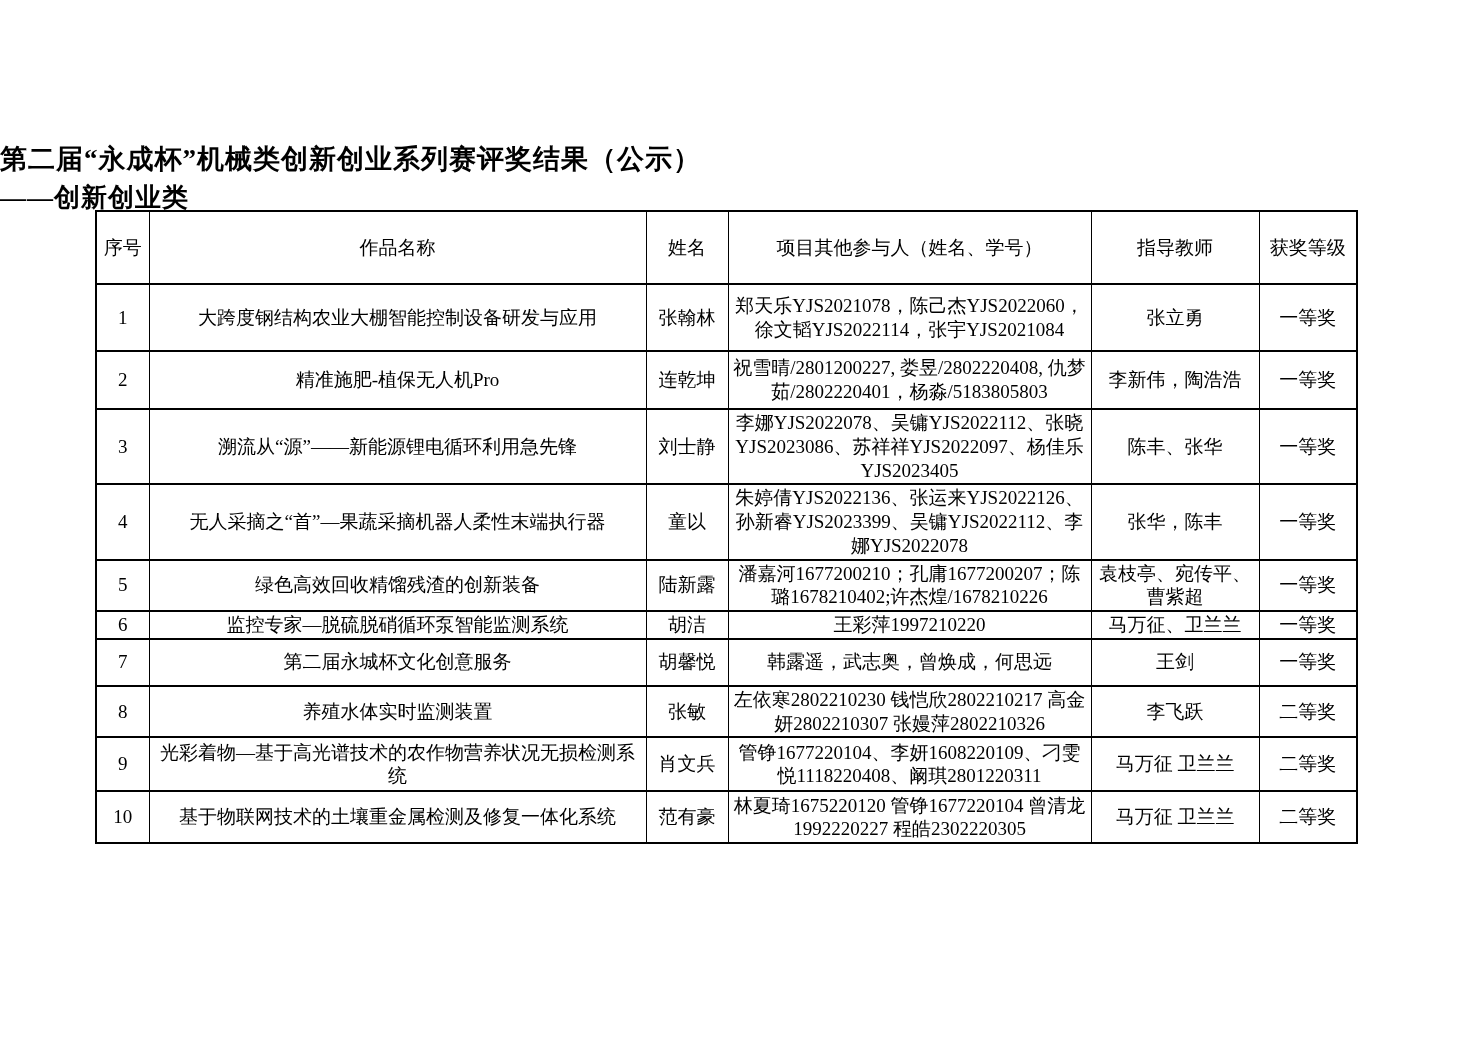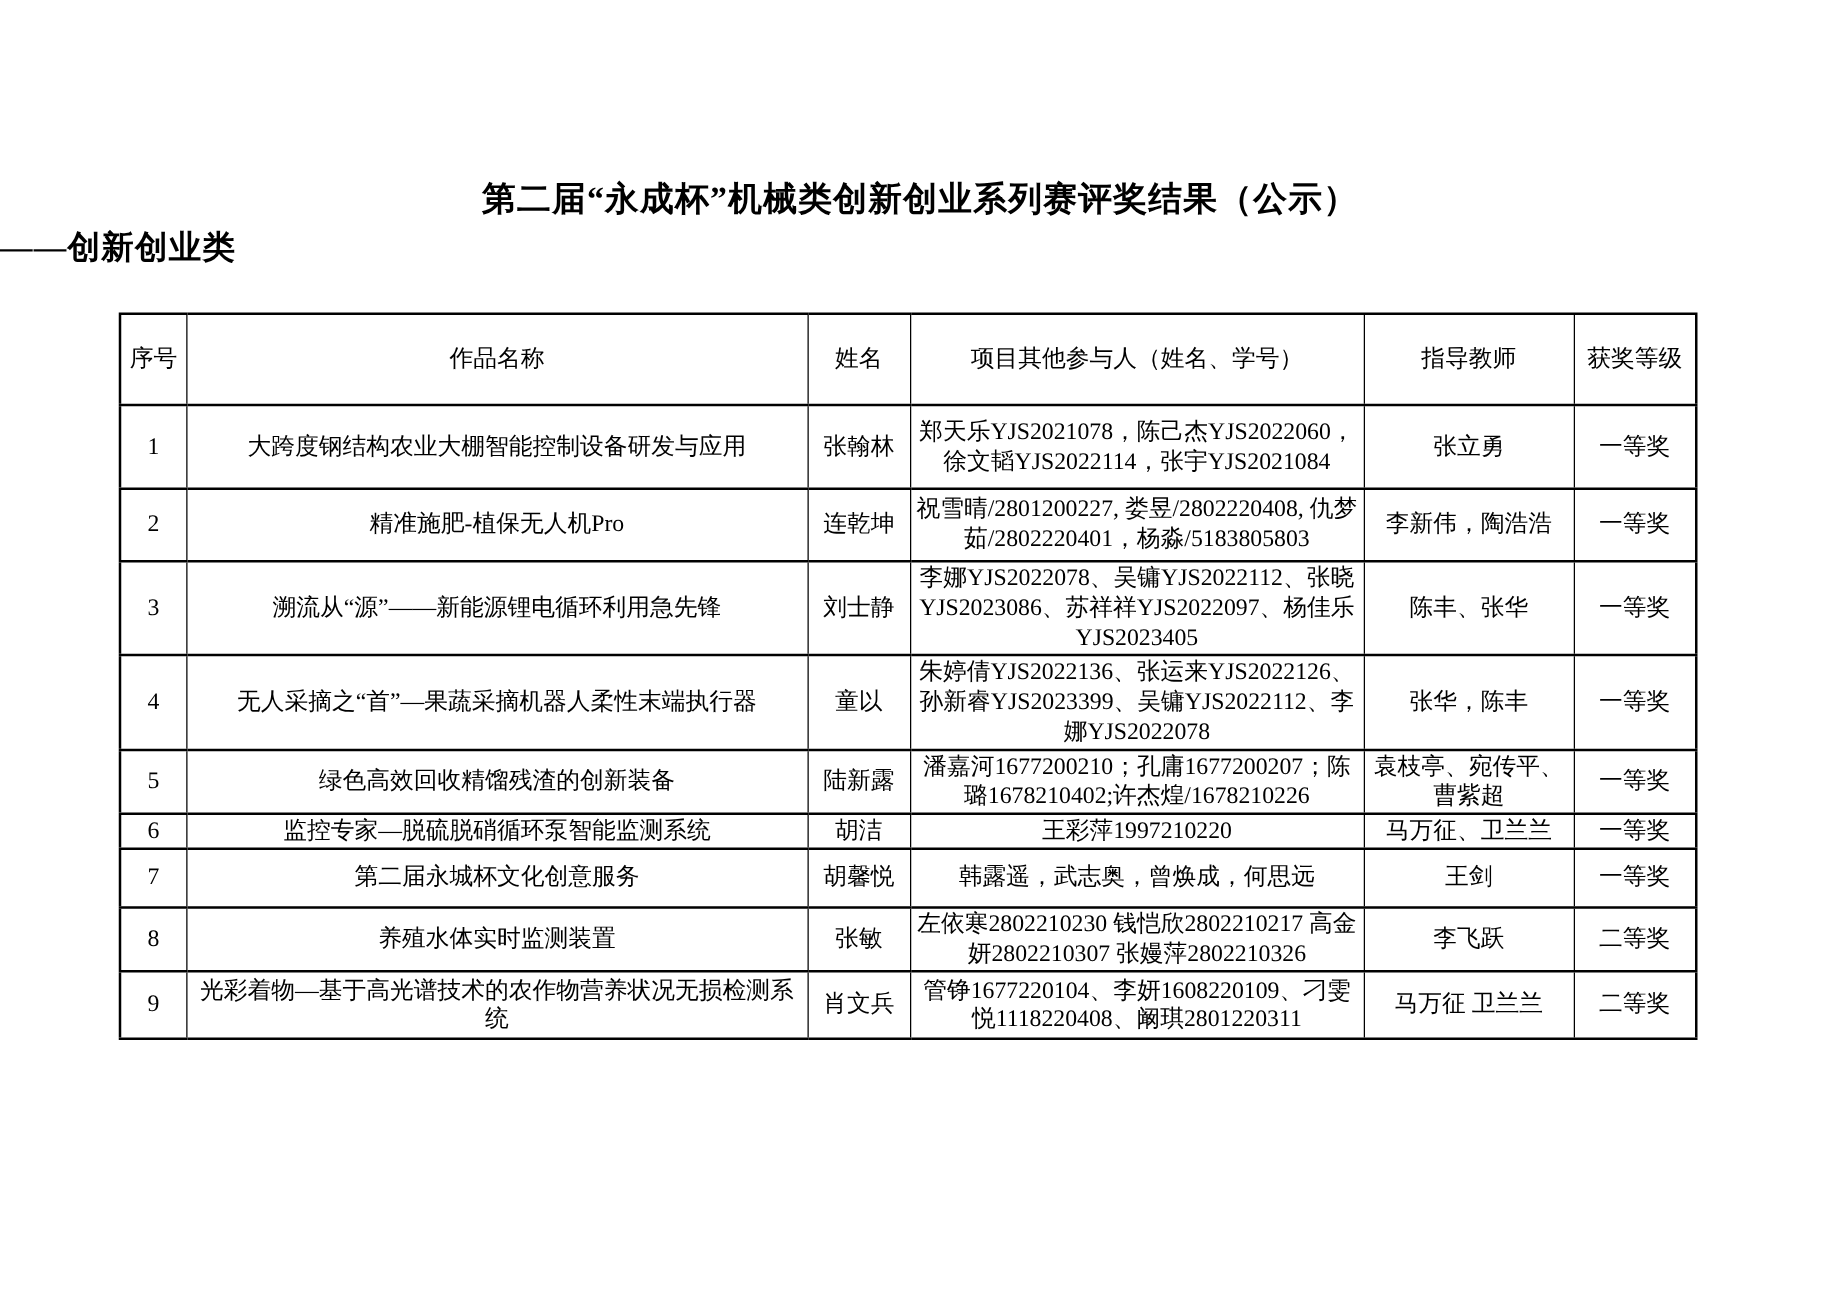--- a/index.html
+++ b/index.html
@@ -13,41 +13,40 @@
     -webkit-font-smoothing: antialiased;
   }
   .page {
     position: relative;
     width: 1472px;
     height: 1041px;
     overflow: hidden;
   }
   .doc-title {
     margin-top: 141px;
-    text-align: center;
+    text-align: left;
     font-size: 27px;
     font-weight: bold;
     letter-spacing: 1px;
   }
   .doc-subtitle {
     margin-top: 3px;
     text-align: left;
     font-size: 26px;
     font-weight: bold;
     letter-spacing: 1px;
   }
   table.awards {
     position: absolute;
     left: 95px;
     top: 210px;
     width: 1261px;
     border-collapse: collapse;
     table-layout: fixed;
     border: 2px solid #000;
-    margin-top: 40px;
   }
   table.awards td, table.awards th {
     border-left: 1px solid #000;
     border-right: 1px solid #000;
     border-top: 2px solid #000;
     border-bottom: 2px solid #000;
     font-weight: normal;
     font-size: 19px;
     line-height: 1.25;
     text-align: center;
@@ -187,15 +186,23 @@
           <td class="td-award">二等奖</td>
         </tr>
         <tr>
           <td class="td-index">9</td>
           <td class="td-title">光彩着物—基于高光谱技术的农作物营养状况无损检测系统</td>
           <td class="td-name">肖文兵</td>
           <td class="td-part">管铮1677220104、李妍1608220109、刁雯悦1118220408、阚琪2801220311</td>
           <td class="td-teacher">马万征 卫兰兰</td>
           <td class="td-award">二等奖</td>
         </tr>
+        <tr>
+          <td class="td-index">10</td>
+          <td class="td-title">基于物联网技术的土壤重金属检测及修复一体化系统</td>
+          <td class="td-name">范有豪</td>
+          <td class="td-part">林夏琦1675220120  管铮1677220104  曾清龙1992220227  程皓2302220305</td>
+          <td class="td-teacher">马万征 卫兰兰</td>
+          <td class="td-award">二等奖</td>
+        </tr>
       </tbody>
   </table>
 </div>
 
 </body></html>

